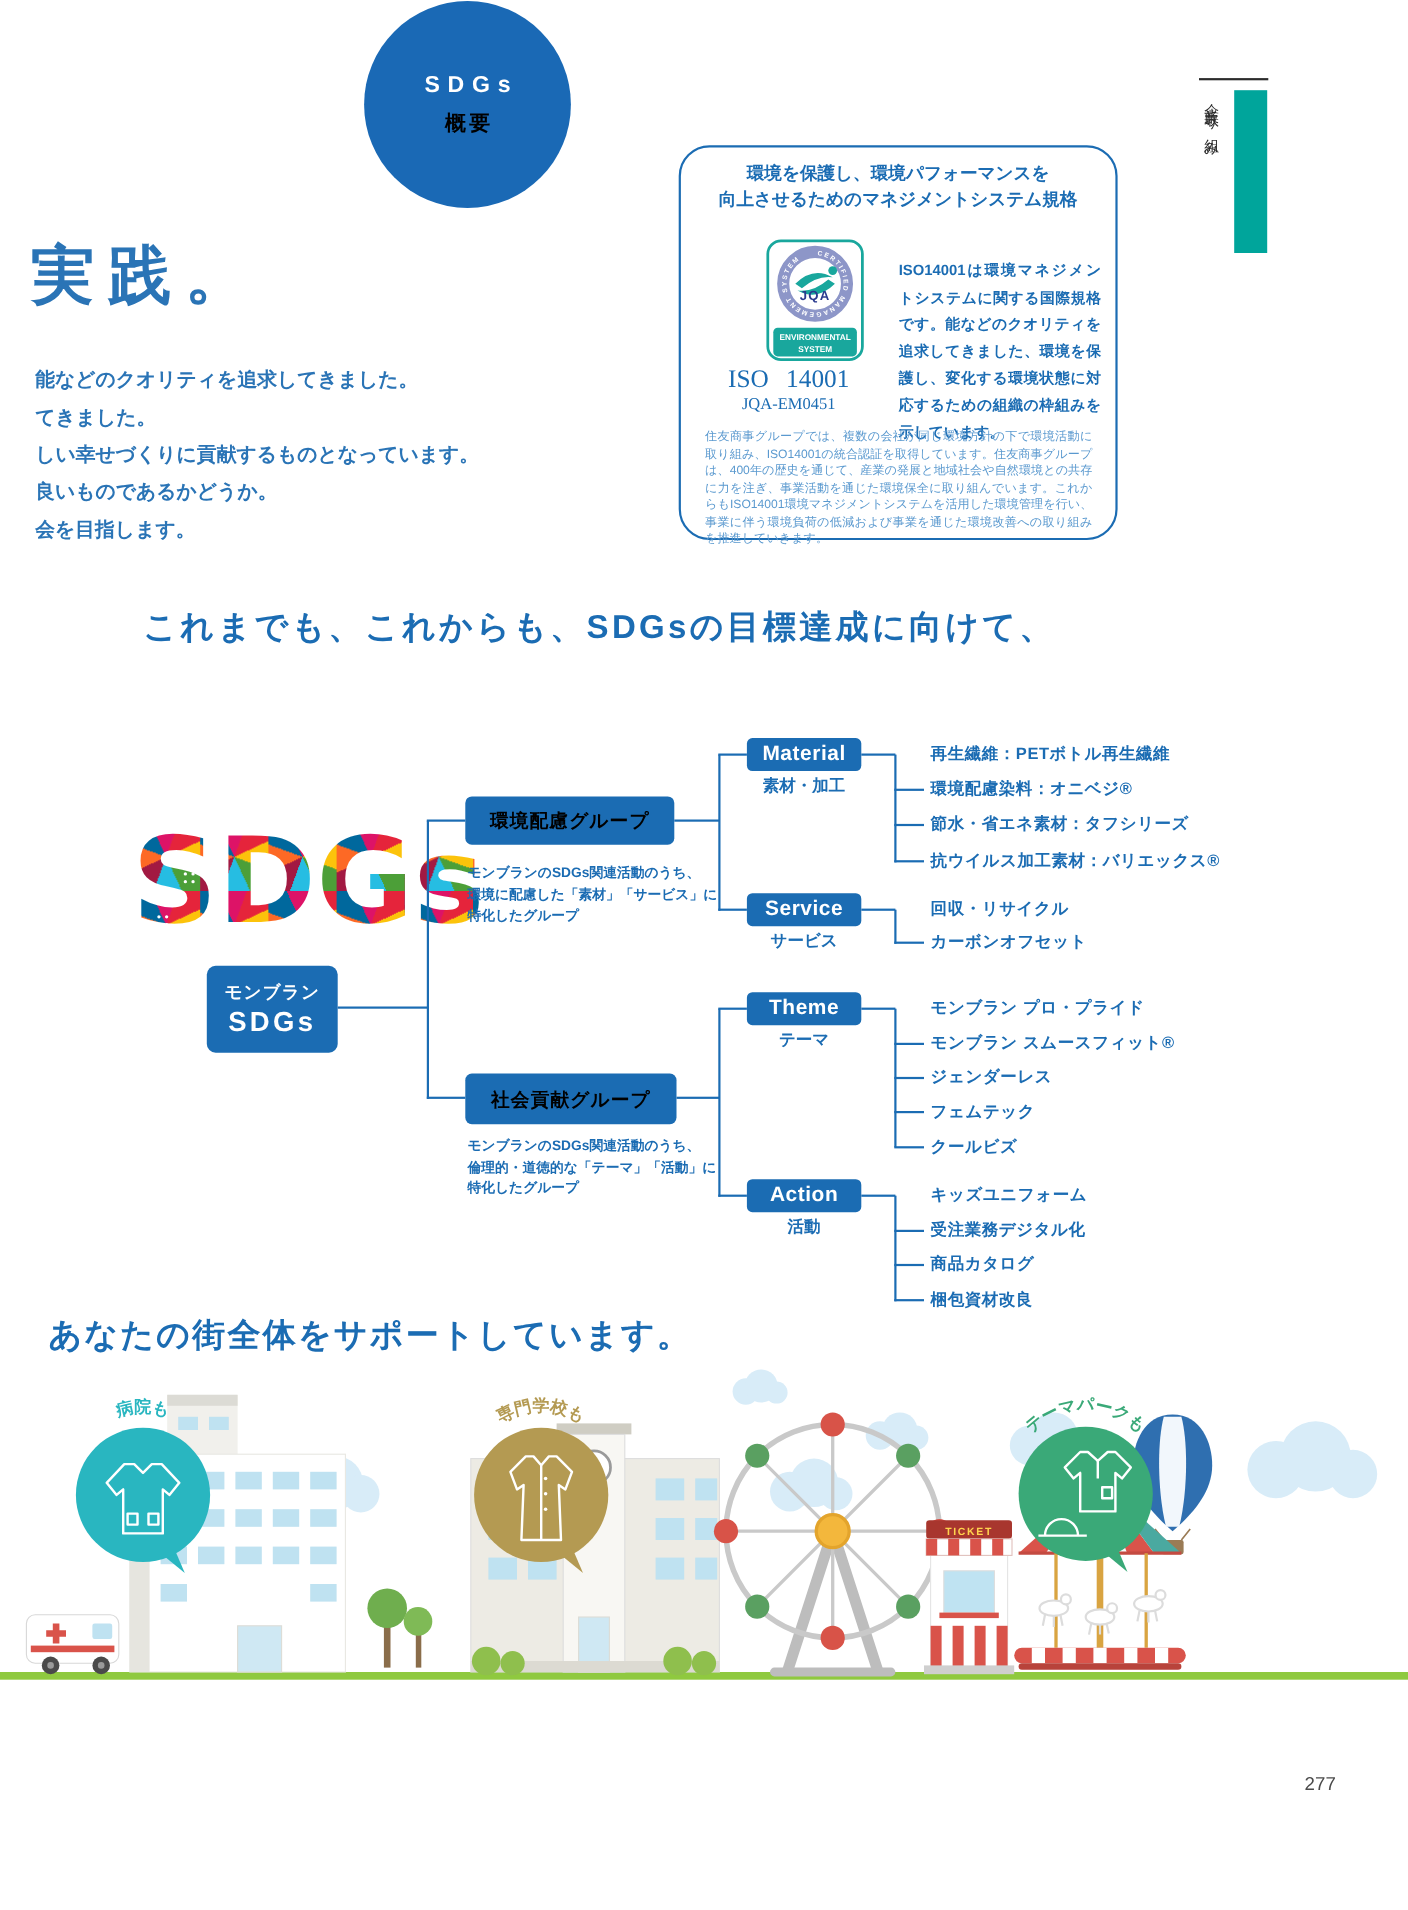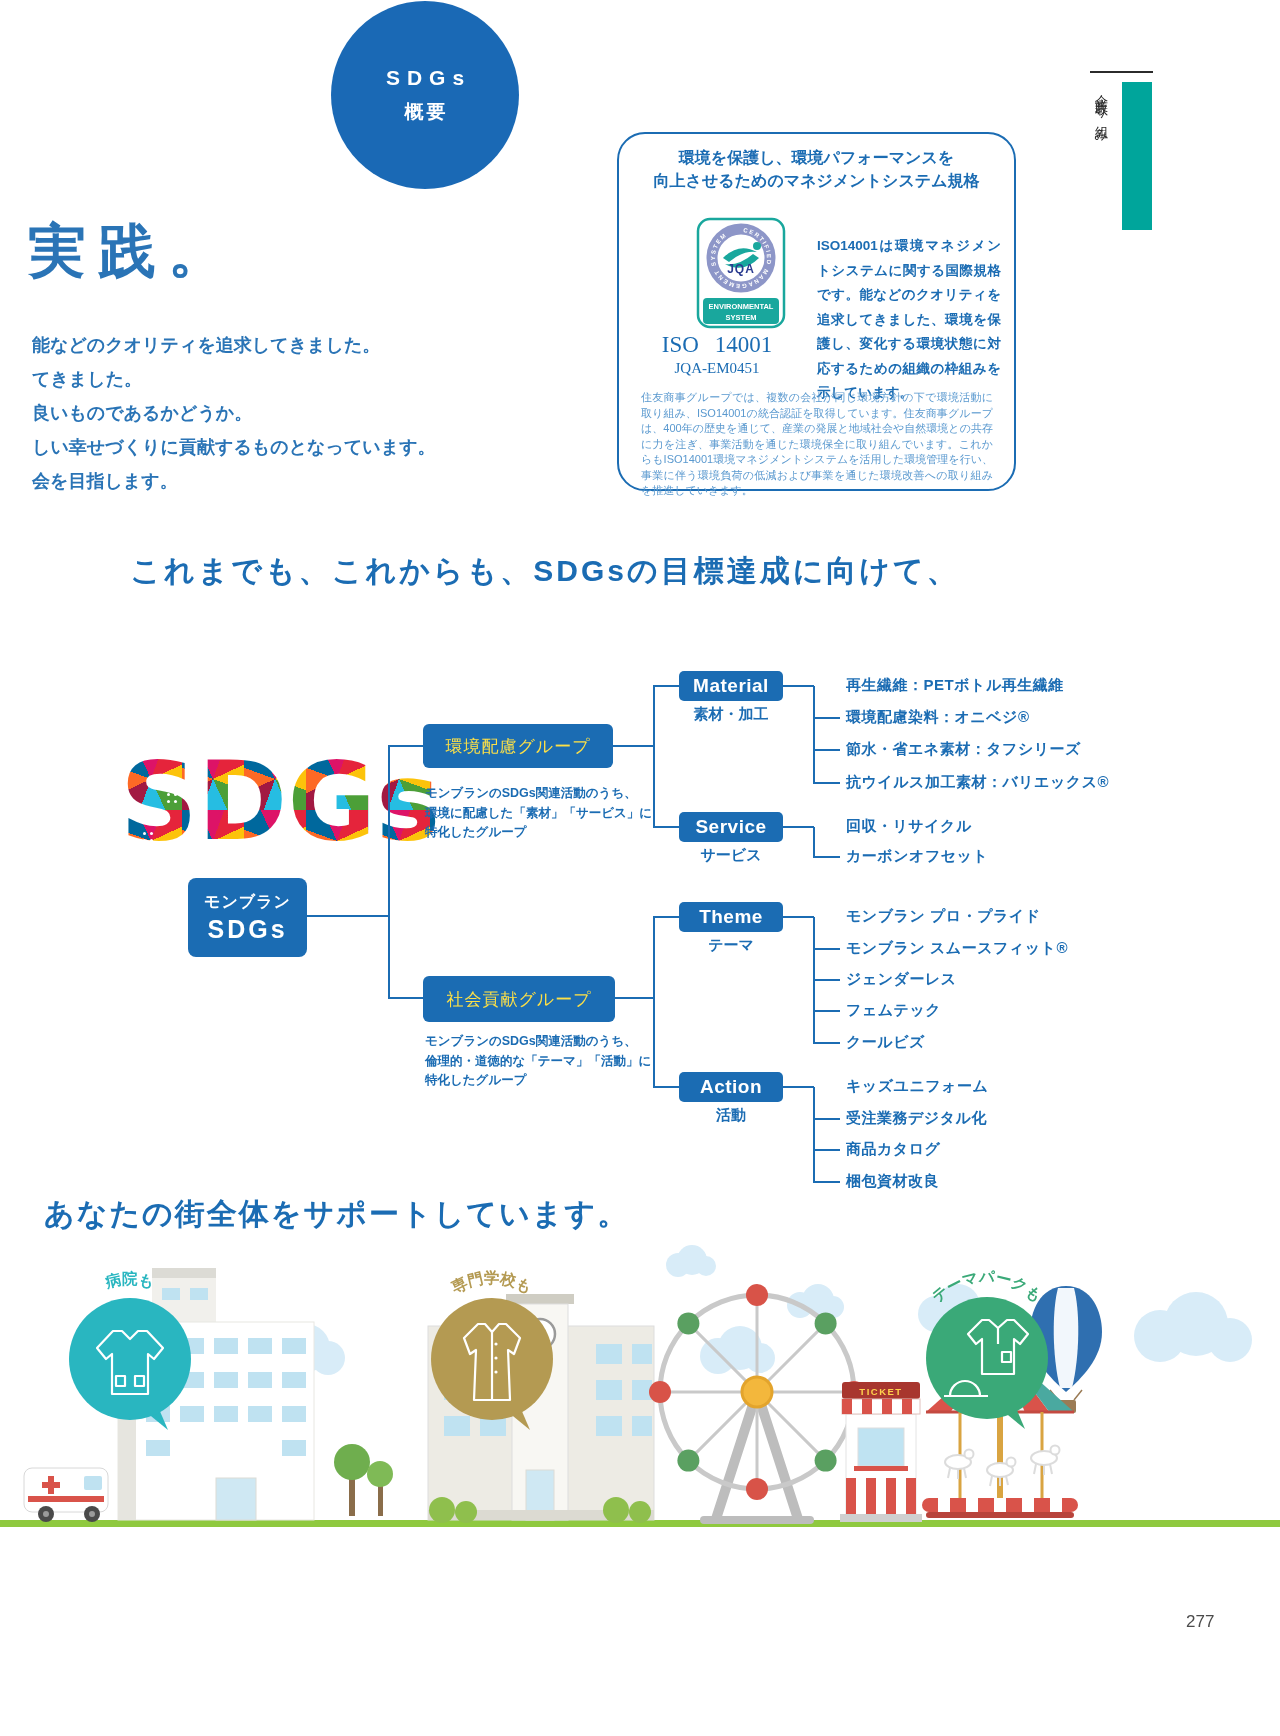--- a/index.html
+++ b/index.html
@@ -5,21 +5,21 @@
   html,body{margin:0;padding:0;background:#ffffff;}
   body{font-family:"Liberation Sans",sans-serif;}
   .page{position:relative;width:1280px;height:1736px;background:#fff;overflow:hidden;}
   .abs{position:absolute;}
   
   .hero-title{left:28px;font-size:58px;font-weight:bold;color:#2a74b6;letter-spacing:12px;line-height:1;white-space:nowrap;}
   .hero-body{left:32px;top:328px;font-size:18px;font-weight:bold;color:#2a74b6;line-height:34px;white-space:nowrap;}
   
   .badge{left:331px;top:1px;width:188px;height:188px;border-radius:50%;background:#1a69b5;display:flex;flex-direction:column;align-items:center;justify-content:center;gap:9px;}
   .badge .l1{color:#fff;font-size:21px;letter-spacing:7px;font-weight:bold;margin-left:7px;}
-  .badge .l2{color:#ffffff;font-size:19px;letter-spacing:3px;font-weight:bold;margin-left:3px;}
+  .badge .l2{color:#000000;font-size:19px;letter-spacing:3px;font-weight:bold;margin-left:3px;}
   
   .tab-rule{left:1090px;top:71px;width:63px;height:2px;background:#2b2b2b;}
   .tab-text{left:1092px;top:84px;height:160px;writing-mode:vertical-rl;font-size:13.5px;letter-spacing:4px;color:#2b2b2b;}
   .tab-bar{left:1122px;top:82px;width:30px;height:148px;background:#00a59b;}
   
   .iso-box{left:617px;top:132px;width:395px;height:355px;border:2px solid #1b6cb3;border-radius:28px;background:#fff;}
   .iso-head{left:0;width:100%;text-align:center;font-size:16px;font-weight:bold;color:#1b6cb3;white-space:nowrap;}
   .iso-name{left:18px;top:198px;width:160px;text-align:center;font-family:"Liberation Serif",serif;font-size:23px;color:#1b6cb3;word-spacing:10px;white-space:nowrap;}
   .iso-cert{left:18px;top:226px;width:160px;text-align:center;font-family:"Liberation Serif",serif;font-size:15px;color:#1b6cb3;white-space:nowrap;}
   .iso-desc{left:198px;top:100px;width:184px;font-size:13.5px;font-weight:bold;color:#1b6cb3;line-height:24.5px;text-align:justify;}
@@ -28,40 +28,40 @@
   .mid-head{left:60px;top:548px;width:970px;text-align:center;font-size:30px;font-weight:bold;color:#1b6cb3;letter-spacing:3px;line-height:46px;white-space:nowrap;}
   
   .ln{position:absolute;background:#1b6cb3;}
   .sdgs-logo{left:120px;top:748px;font-size:108px;line-height:1;font-weight:800;font-family:"DejaVu Sans",sans-serif;
     background-image:conic-gradient(from 20deg,#e5243b 0 45deg,#fcc30b 45deg 90deg,#4c9f38 90deg 135deg,#26bde2 135deg 180deg,#a21942 180deg 225deg,#fd6925 225deg 270deg,#00689d 270deg 315deg,#dd1367 315deg 360deg);
     background-size:62px 62px;-webkit-background-clip:text;background-clip:text;color:transparent;letter-spacing:0;}
   .dots{position:absolute;width:3px;height:3px;border-radius:50%;background:#fff;box-shadow:7px 0 0 0 #fff,0 7px 0 0 #fff,7px 7px 0 0 #fff;}
   .root-box{left:188px;top:878px;width:119px;height:79px;background:#1b6cb3;border-radius:8px;display:flex;flex-direction:column;align-items:center;justify-content:center;color:#fff;}
   .root-box .r1{font-size:16px;font-weight:bold;letter-spacing:1px;}
   .root-box .r2{font-size:25px;font-weight:bold;letter-spacing:3px;margin-top:2px;}
-  .grp-box{background:#1b6cb3;border-radius:6px;color:#fde047;font-weight:normal;font-size:17px;display:flex;align-items:center;justify-content:center;letter-spacing:1px;white-space:nowrap;text-align:center;}
+  .grp-box{background:#1b6cb3;border-radius:6px;color:#000000;font-weight:bold;font-size:17px;display:flex;align-items:center;justify-content:center;letter-spacing:1px;white-space:nowrap;text-align:center;}
   .grp-desc{font-size:12.5px;font-weight:bold;color:#1b6cb3;line-height:19.5px;white-space:nowrap;}
   .cat-box{left:679px;width:104px;height:30px;background:#1b6cb3;border-radius:5px;color:#fff;font-weight:600;font-size:19px;display:flex;align-items:center;justify-content:center;letter-spacing:0.5px;}
   .cat-ja{left:679px;width:104px;text-align:center;font-size:15px;font-weight:bold;color:#1b6cb3;white-space:nowrap;}
   .leaf{left:846px;font-size:15px;font-weight:bold;color:#1b6cb3;white-space:nowrap;letter-spacing:0.5px;}
   
   .town-head{left:44px;top:1194px;font-size:30px;font-weight:bold;color:#1b6cb3;letter-spacing:2px;white-space:nowrap;}
   .pagenum{left:1186px;top:1612px;font-size:17px;color:#4b4b4b;}
 </style>
 </head>
 <body>
 
 <div class="page">
 
   <div class="abs hero-title" style="top:222px;">実践。</div>
   <div class="abs hero-body">
     <div>能などのクオリティを追求してきました。</div>
     <div>てきました。</div>
+    <div>しい幸せづくりに貢献するものとなっています。</div>
     <div>良いものであるかどうか。</div>
-    <div>しい幸せづくりに貢献するものとなっています。</div>
     <div>会を目指します。</div>
   </div>
 
   <div class="abs badge">
     <span class="l1">SDGs</span>
     <span class="l2">概要</span>
   </div>
 
   <div class="abs tab-rule"></div>
   <div class="abs tab-text">企業取り組み</div>

